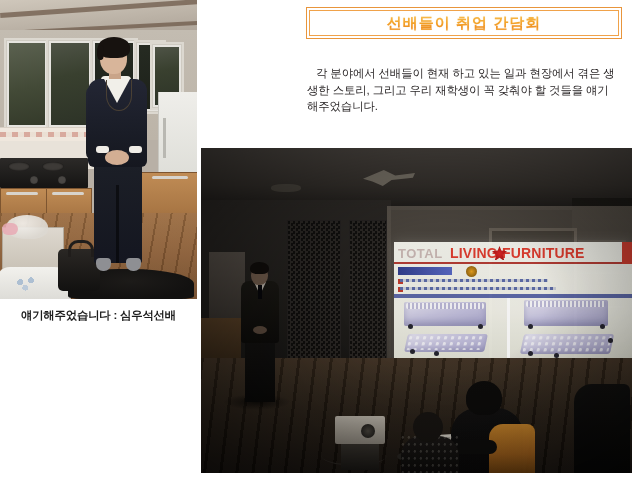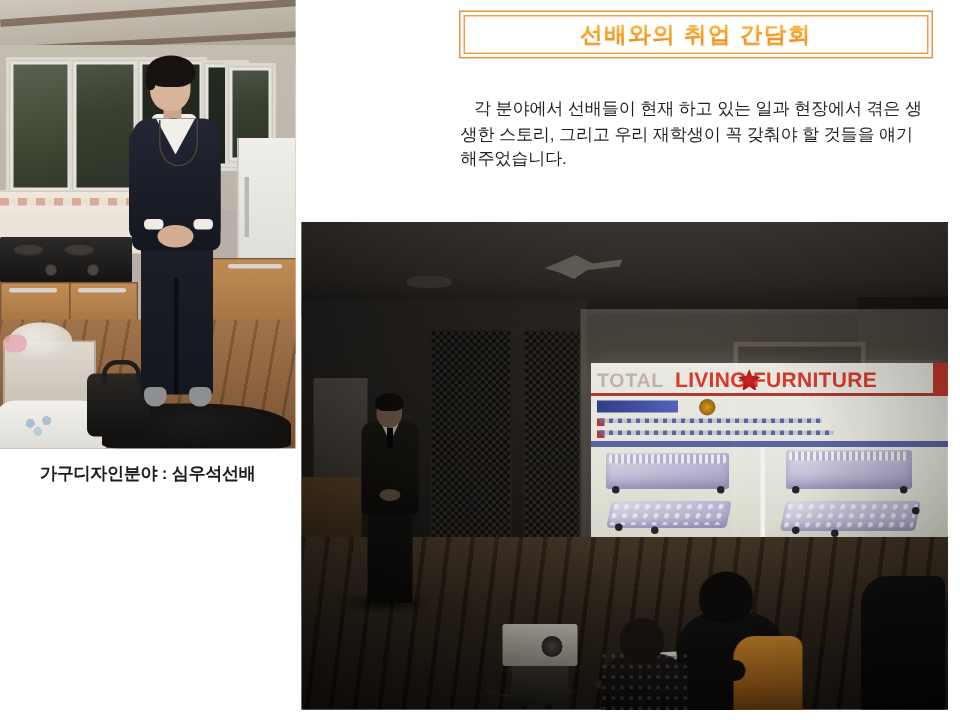--- a/index.html
+++ b/index.html
@@ -599,25 +599,25 @@
   <div class="p-vneck"></div>
   <div class="p-lanyard"></div>
   <div class="p-cuff-l"></div>
   <div class="p-cuff-r"></div>
   <div class="p-hands"></div>
   <div class="p-neck"></div>
   <div class="p-head"></div>
   <div class="p-hair"></div>
 </div>
 
-<div id="caption">가구디자인분야 : 심우석선배</div>
+<div id="caption">얘기해주었습니다 : 심우석선배</div>
 
 <div id="title-box">
   <div class="inner">
-    <span id="title-text">선배와의 취업 간담회</span>
+    <span id="title-text">선배들이 취업 간담회</span>
   </div>
 </div>
 
 <p id="body-text">각 분야에서 선배들이 현재 하고 있는 일과 현장에서 겪은 생생한 스토리, 그리고 우리 재학생이 꼭 갖춰야 할 것들을 얘기해주었습니다.</p>
 
 <div id="photo-right">
   <div class="topstrip"></div>
   <div class="ceiling"></div>
   <div class="ceiling-light"></div>
   <div class="ceiling-light2"></div>

